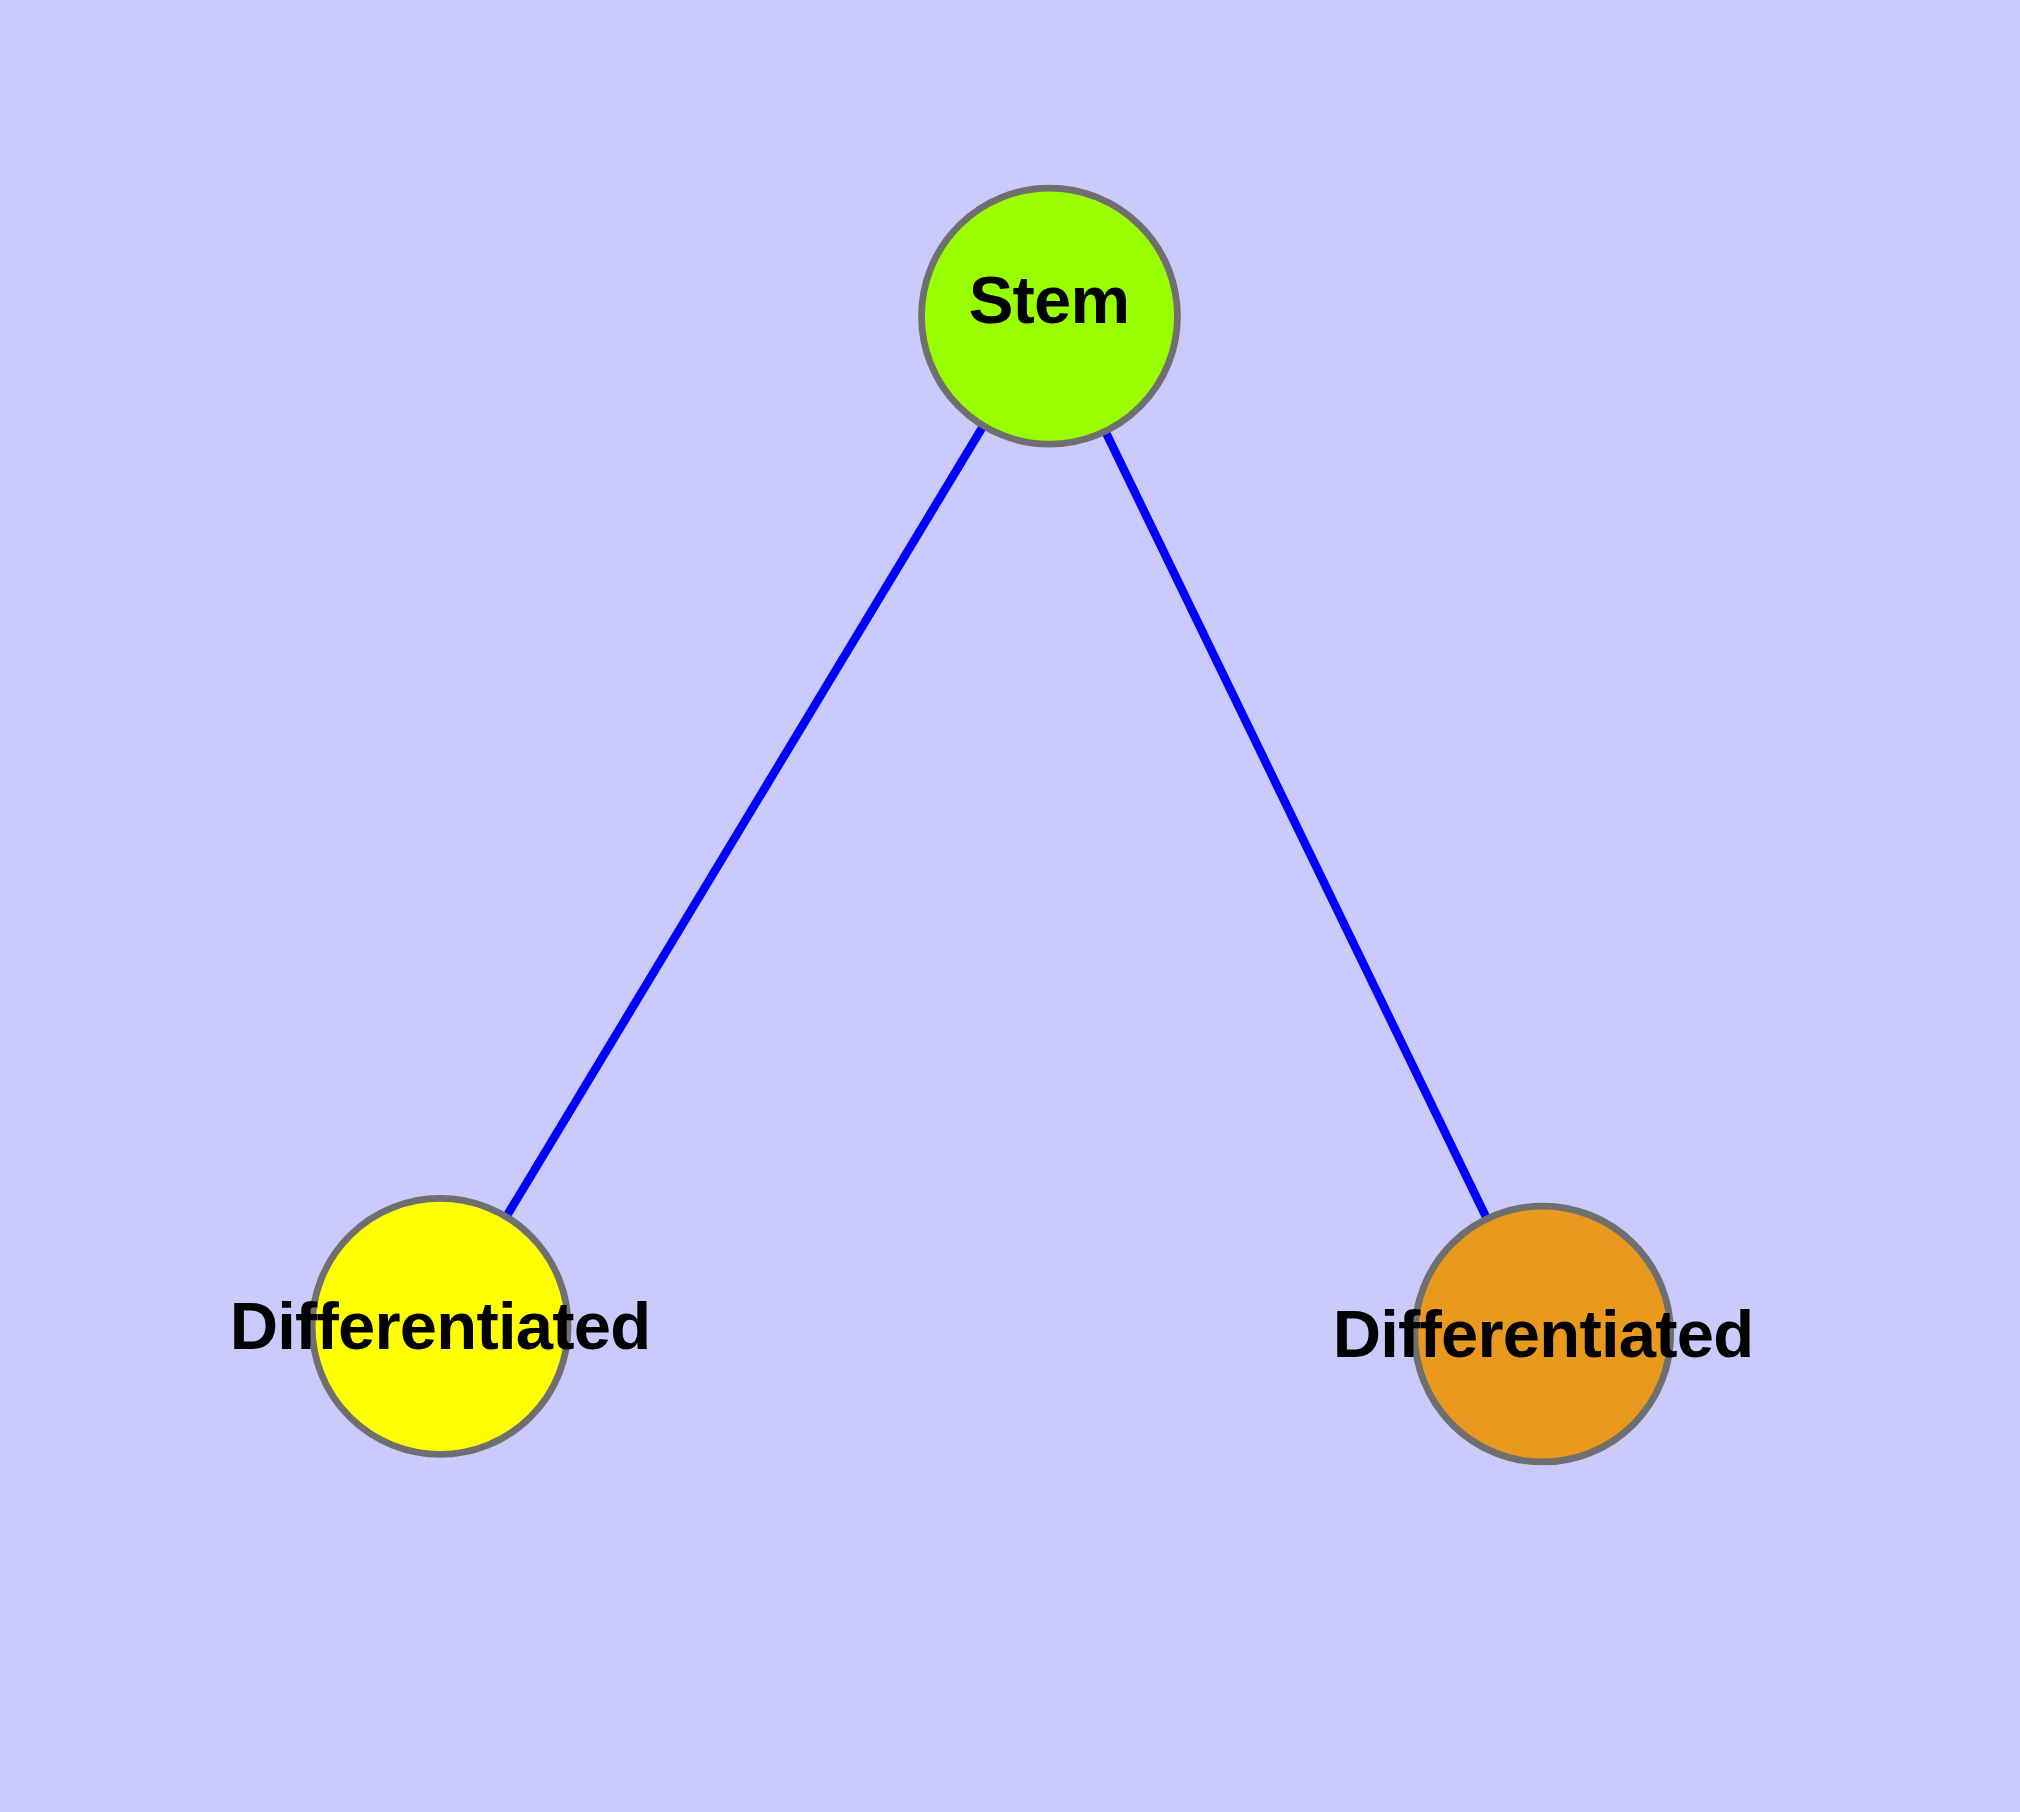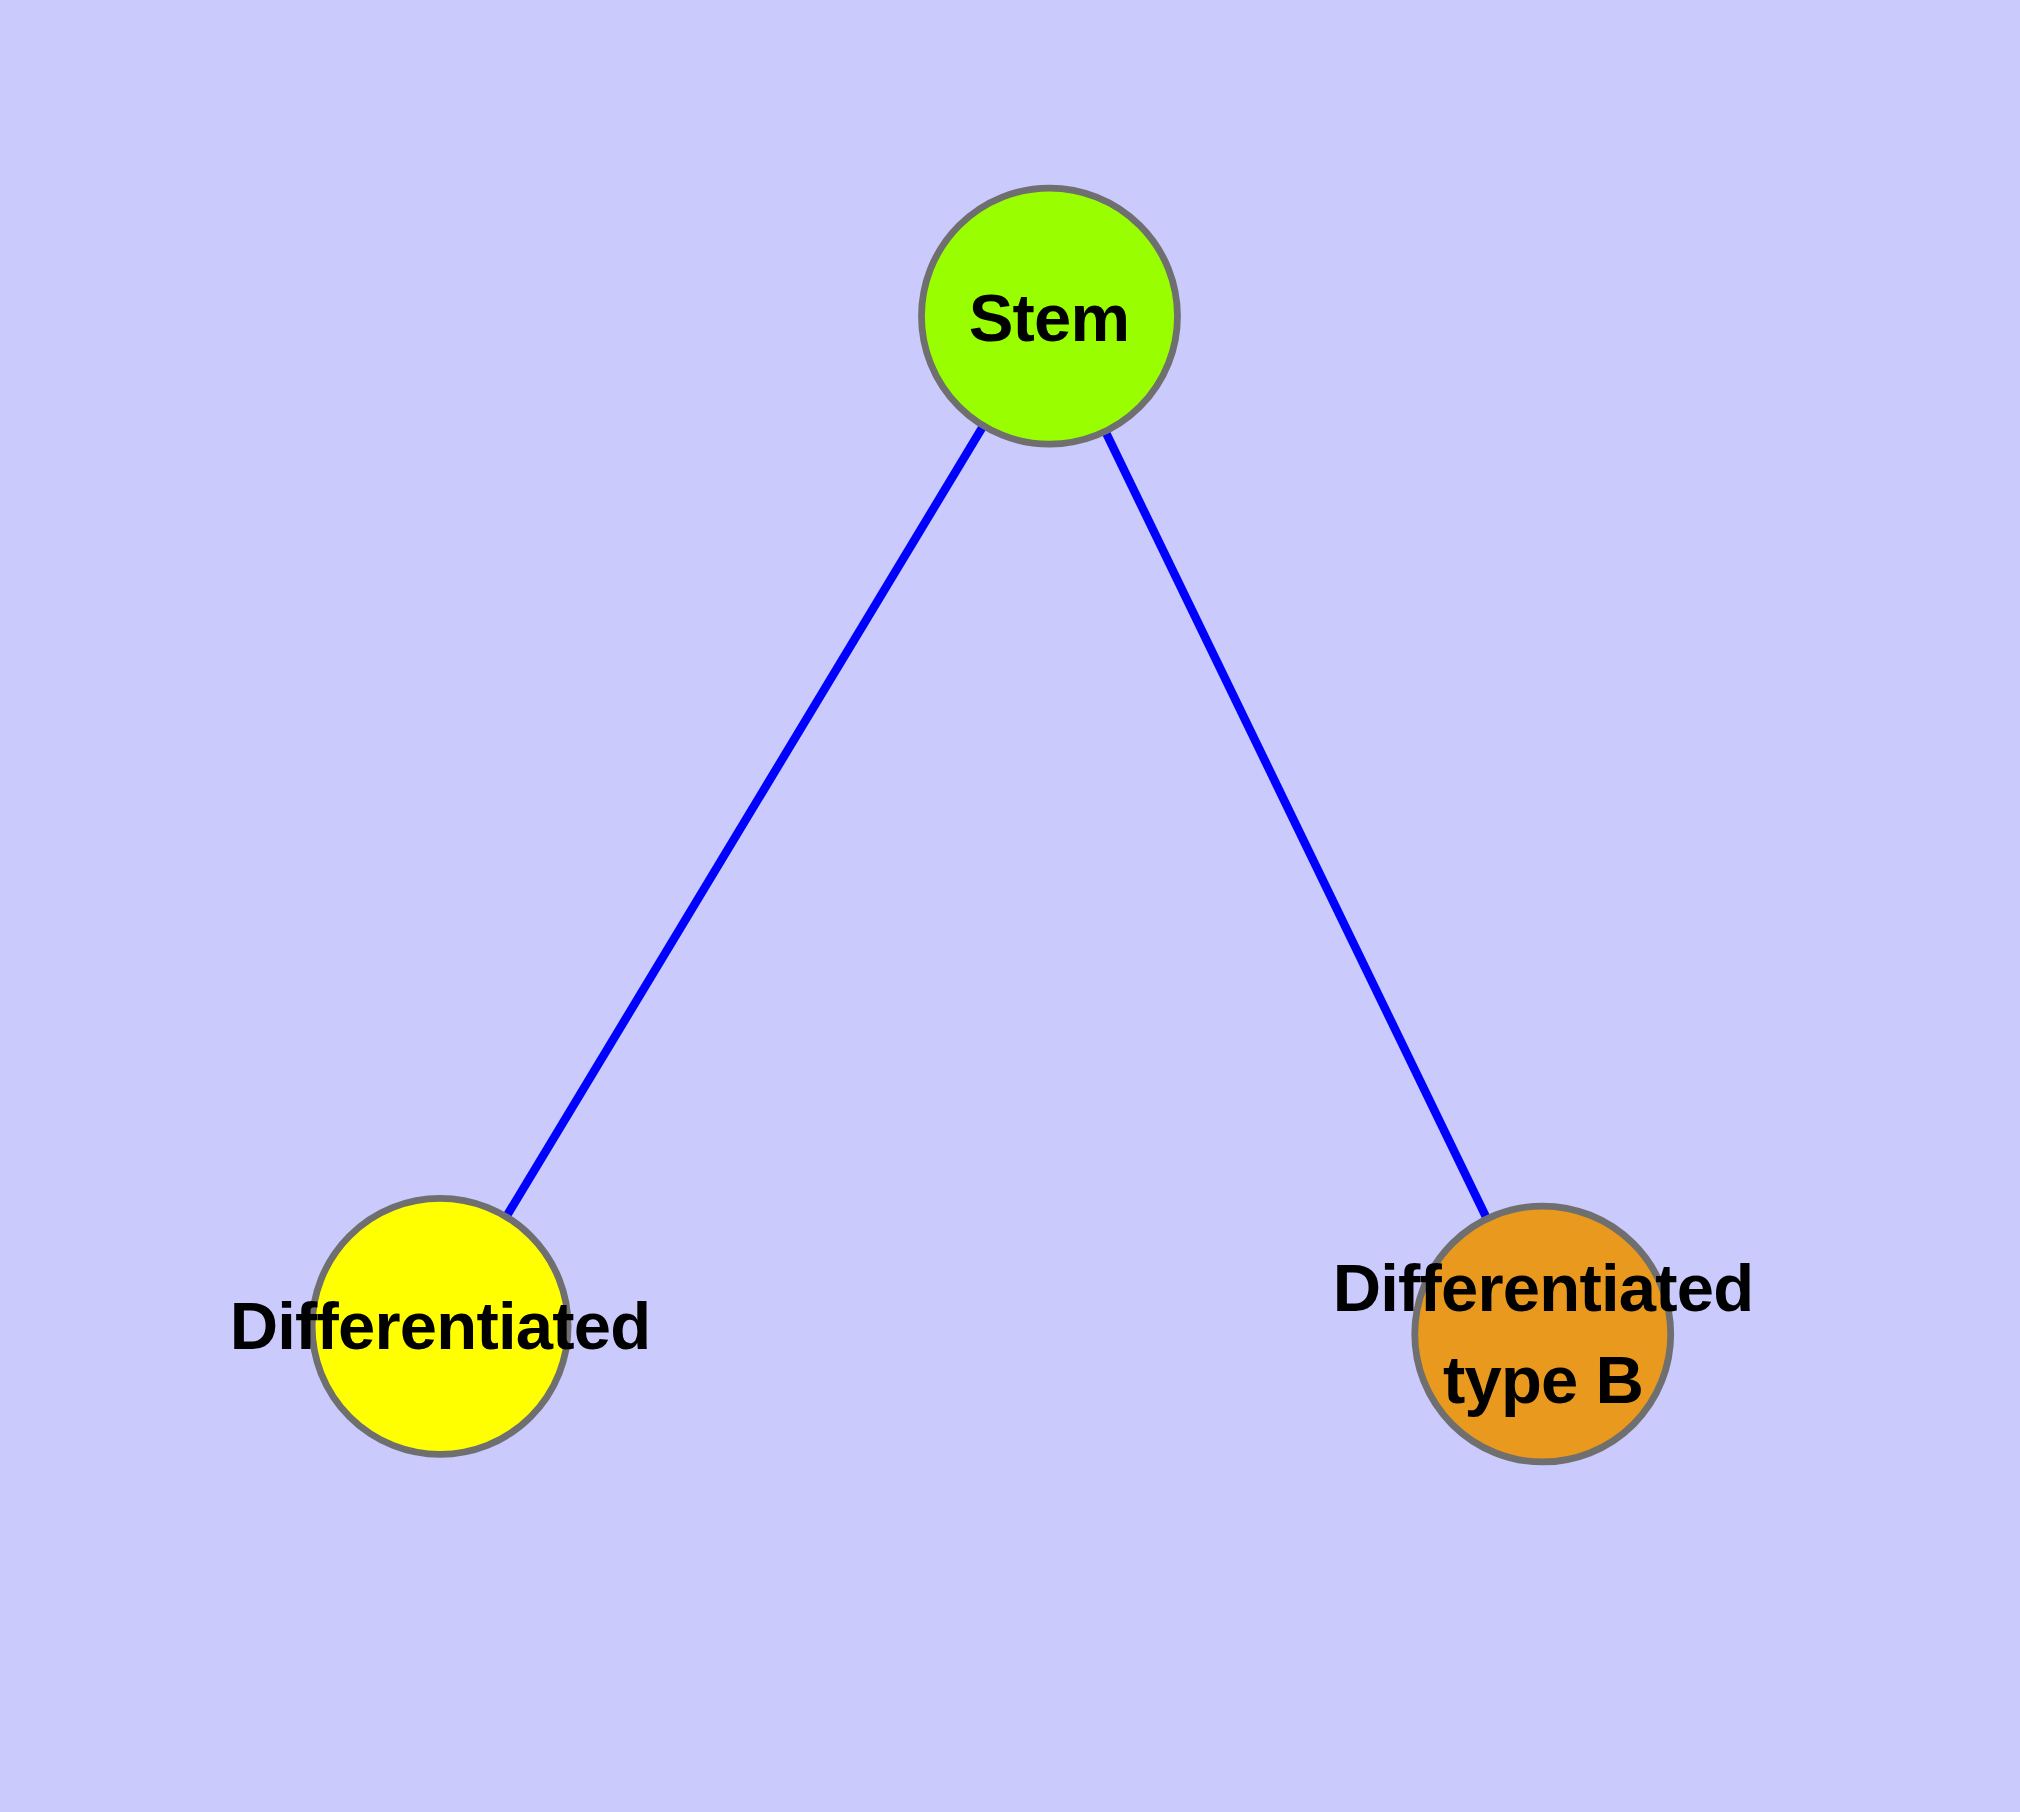--- a/index.html
+++ b/index.html
@@ -50,27 +50,26 @@
   <svg class="graph-svg" width="2021" height="1812" viewBox="0 0 2384 2138">
 
     <line x1="1238" y1="373" x2="519" y2="1565" stroke="#0000FF" stroke-width="10"></line>
     <line x1="1238" y1="373" x2="1820" y2="1574" stroke="#0000FF" stroke-width="10"></line>
 
     <circle cx="1238" cy="373" r="151" fill="#99FF00" stroke="#6F6F6F" stroke-width="8"></circle>
     <circle cx="519" cy="1565" r="151" fill="#FFFF00" stroke="#6F6F6F" stroke-width="8"></circle>
     <circle cx="1820" cy="1574" r="151" fill="#E8991E" stroke="#6F6F6F" stroke-width="8"></circle>
   </svg>
 
-  <div class="node-label" style="left:1049px; top:318px;">
+  <div class="node-label" style="left:1049px; top:300px;">
     <span class="label-line">Stem</span>
   </div>
 
   <div class="node-label" style="left:440px; top:1326px;">
     <span class="label-line">Differentiated</span>
   </div>
 
   <div class="node-label" style="left:1543px; top:1334px;">
     <span class="label-line">Differentiated</span>
-    <span class="label-line">type B</span>
   </div>
 
 </div>
 
 
 </body></html>

